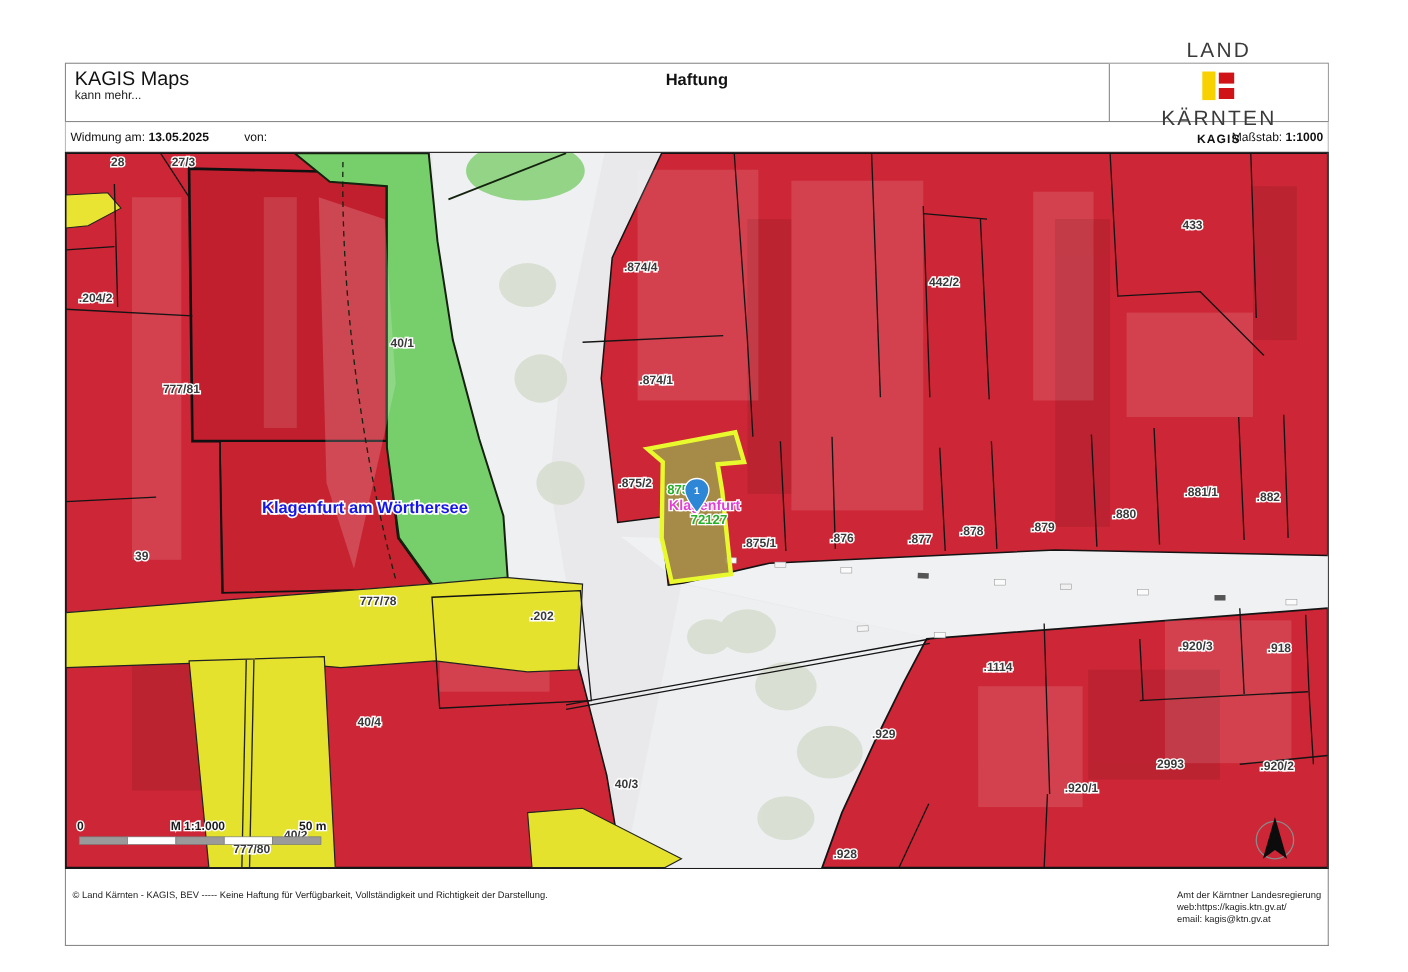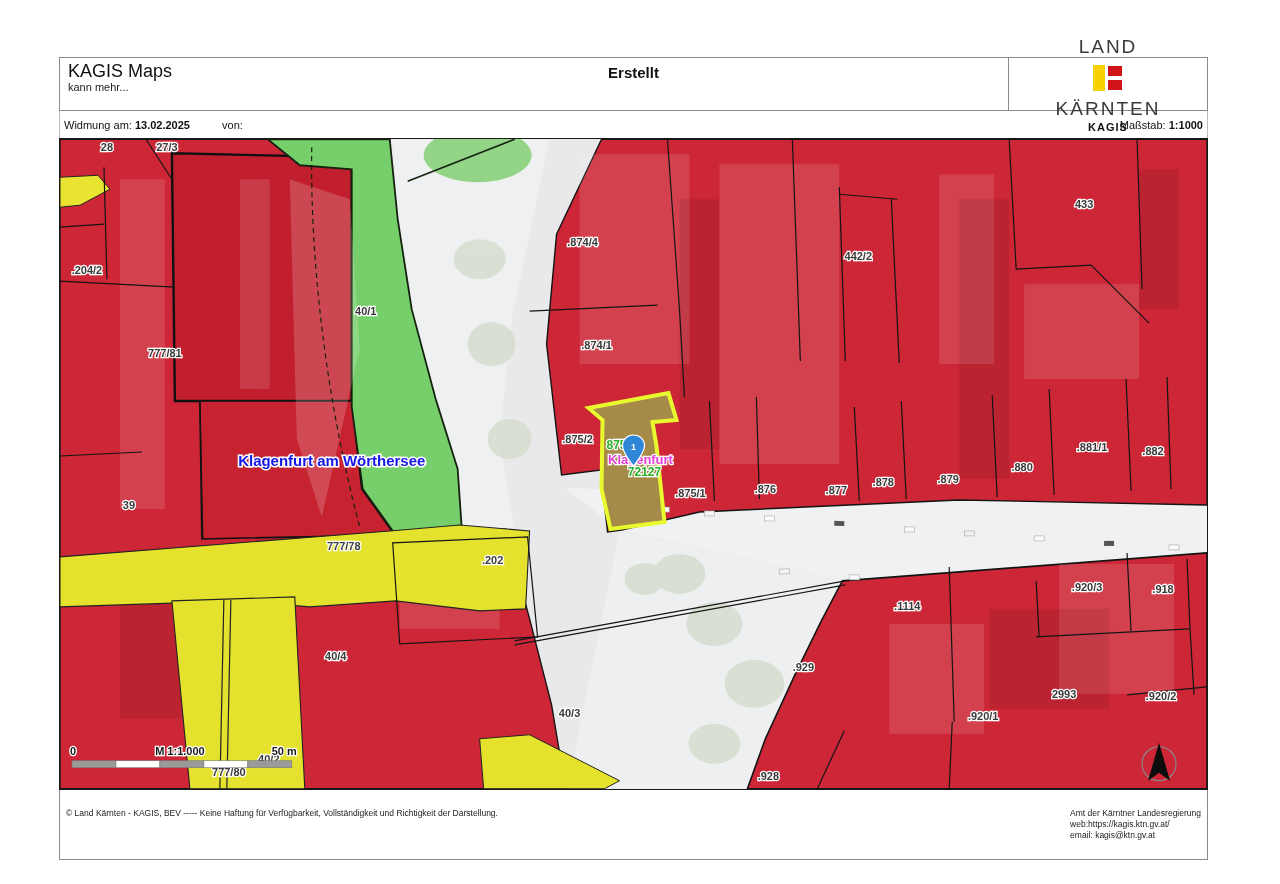--- a/index.html
+++ b/index.html
@@ -30,41 +30,41 @@
 <body>
 
 <div class="page">
   <div class="sheet">
 
     <div class="hdr">
       <div class="hdr-left">
         <div class="app-title">KAGIS Maps</div>
         <div class="app-sub">kann mehr...</div>
       </div>
-      <div class="hdr-center">Erstellt</div>
+      <div class="hdr-center">Haftung</div>
       <div class="hdr-right">
         <div class="logo-row">
           <span class="logo-word">LAND</span>
           <span class="logo-bars">
             <span class="bar-y"></span>
             <span class="bar-r-col">
               <span class="bar-r"></span>
               <span class="bar-r"></span>
             </span>
           </span>
           <span class="logo-word">KÄRNTEN</span>
         </div>
         <div class="logo-sub">KAGIS</div>
       </div>
     </div>
 
     <div class="meta">
       <div>
         <span>Widmung am:</span>
-        <b>13.02.2025</b>
+        <b>13.05.2025</b>
         <span class="gap"></span>
         <span>von:</span>
       </div>
       <div>
         <span>Maßstab:</span>
         <b>1:1000</b>
       </div>
     </div>
 
     <div class="mapbox">

